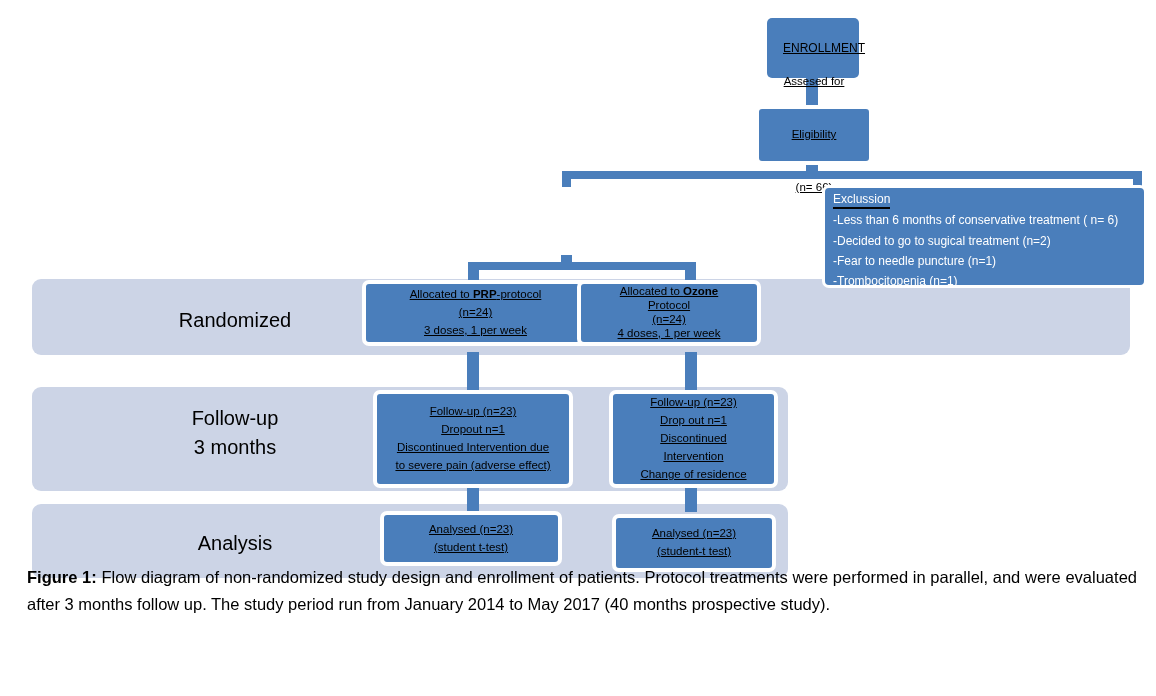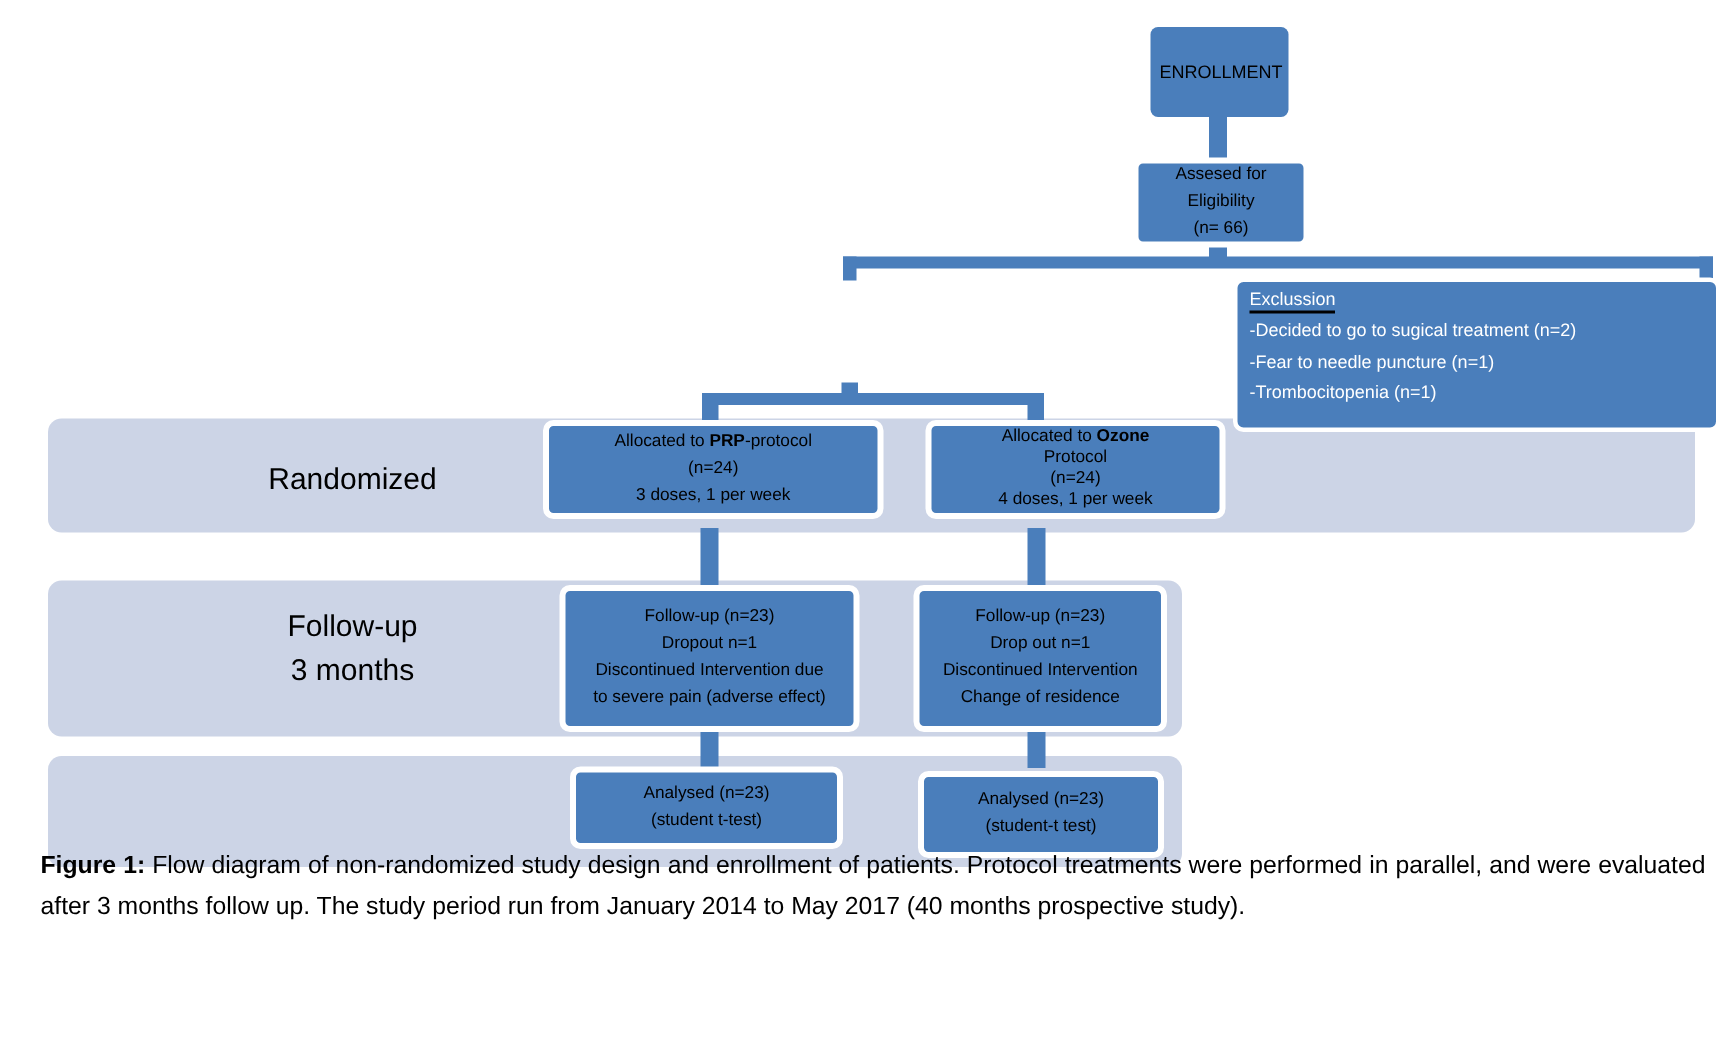--- a/index.html
+++ b/index.html
@@ -51,21 +51,22 @@
     border-radius: 7px;
     box-sizing: border-box;
     color: #000000;
     display: flex;
     flex-direction: column;
     align-items: center;
     justify-content: center;
     text-align: center;
     font-size: 11.5px;
     line-height: 1.55;
-    padding: 3px 6px;
+    padding: 3px 16px;
+    text-decoration: underline;
   }
   .node .ln { display: block; width: 100%; }
   .node .ln b { font-weight: bold; }
 
   .node.enroll {
     border: none;
     border-radius: 5px;
     font-size: 12px;
   }
 
@@ -111,20 +112,21 @@
 
 <div id="canvas">
 
   <div class="band" style="left:32px; top:279px; width:1098px; height:76px;"></div>
   <div class="band" style="left:32px; top:387px; width:756px; height:104px;"></div>
   <div class="band" style="left:32px; top:504px; width:756px; height:74px;"></div>
 
   <div class="band-label" style="left:130px; top:306px; width:210px;">Randomized</div>
   <div class="band-label" style="left:130px; top:404px; width:210px;">Follow-up
 3 months</div>
+  <div class="band-label" style="left:130px; top:529px; width:210px;">Analysis</div>
 
   <div class="conn" style="left:806px; top:77px; width:12px; height:31px;"></div>
 
   <div class="conn" style="left:806px; top:162px; width:12px; height:12px;"></div>
   <div class="conn" style="left:562px; top:171px; width:580px; height:8px;"></div>
   <div class="conn" style="left:562px; top:171px; width:9px; height:16px;"></div>
   <div class="conn" style="left:1133px; top:171px; width:9px; height:16px;"></div>
 
   <div class="conn" style="left:561px; top:255px; width:11px; height:12px;"></div>
   <div class="conn" style="left:468px; top:262px; width:228px; height:8px;"></div>
@@ -134,41 +136,42 @@
   <div class="conn" style="left:467px; top:352px; width:12px; height:38px;"></div>
   <div class="conn" style="left:685px; top:352px; width:12px; height:38px;"></div>
 
   <div class="conn" style="left:467px; top:487px; width:12px; height:25px;"></div>
   <div class="conn" style="left:685px; top:487px; width:12px; height:25px;"></div>
 
   <div class="node enroll" style="left:767px; top:18px; width:92px; height:60px;">
     <span class="ln">ENROLLMENT</span>
   </div>
 
-  <div class="node" style="left:755px; top:105px; width:118px; height:60px;">
+  <div class="node" style="left:755px; top:105px; width:118px; height:60px;gap:35px;">
     <span class="ln">Assesed for</span>
     <span class="ln">Eligibility</span>
     <span class="ln">(n= 66)</span>
   </div>
 
 
   <div class="excl" style="left:822px; top:185px; width:325px; height:103px;">
     <span class="excl-title">Exclussion</span>
+    <span class="excl-item">-Less than 6 months of conservative treatment ( n= 6)</span>
     <span class="excl-item">-Decided to go to sugical treatment (n=2)</span>
     <span class="excl-item">-Fear to needle puncture (n=1)</span>
     <span class="excl-item">-Trombocitopenia (n=1)</span>
   </div>
 
   <div class="node" style="left:362px; top:280px; width:227px; height:66px;">
     <span class="ln"><span>Allocated to </span><b>PRP</b><span>-protocol</span></span>
     <span class="ln">(n=24)</span>
     <span class="ln">3 doses, 1 per week</span>
   </div>
 
-  <div class="node" style="left:617px; top:280px; width:200px; height:66px; line-height:1.2;">
+  <div class="node" style="left:577px; top:280px; width:184px; height:66px; line-height:1.2;">
     <span class="ln"><span>Allocated to </span><b>Ozone</b></span>
     <span class="ln">Protocol</span>
     <span class="ln">(n=24)</span>
     <span class="ln">4 doses, 1 per week</span>
   </div>
 
   <div class="node" style="left:373px; top:390px; width:200px; height:98px;">
     <span class="ln">Follow-up (n=23)</span>
     <span class="ln">Dropout n=1</span>
     <span class="ln">Discontinued Intervention due</span>

